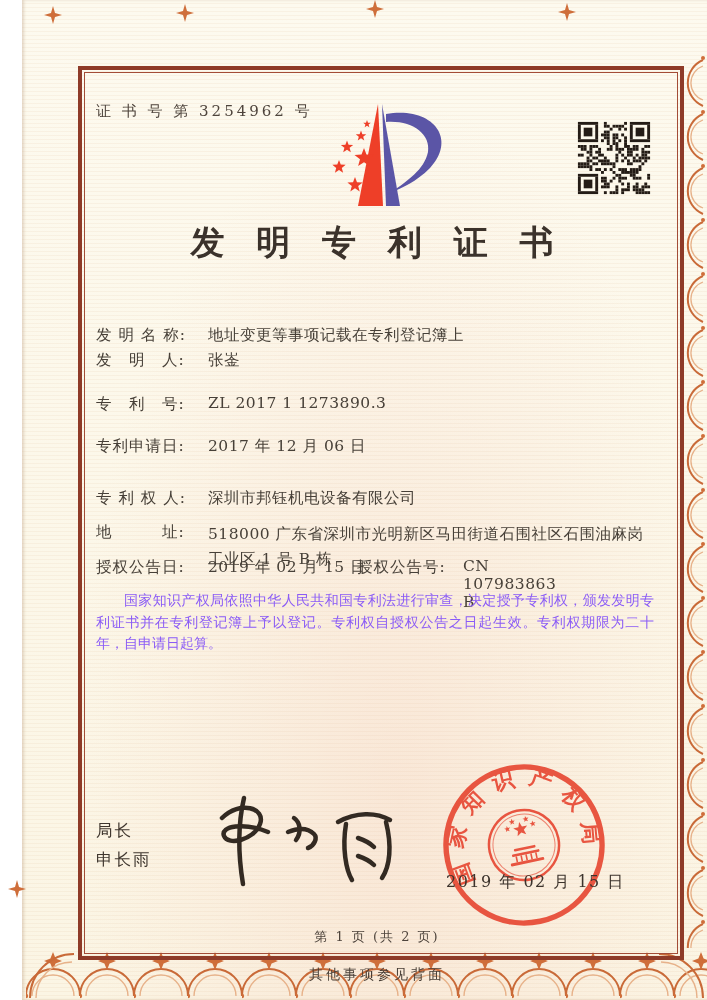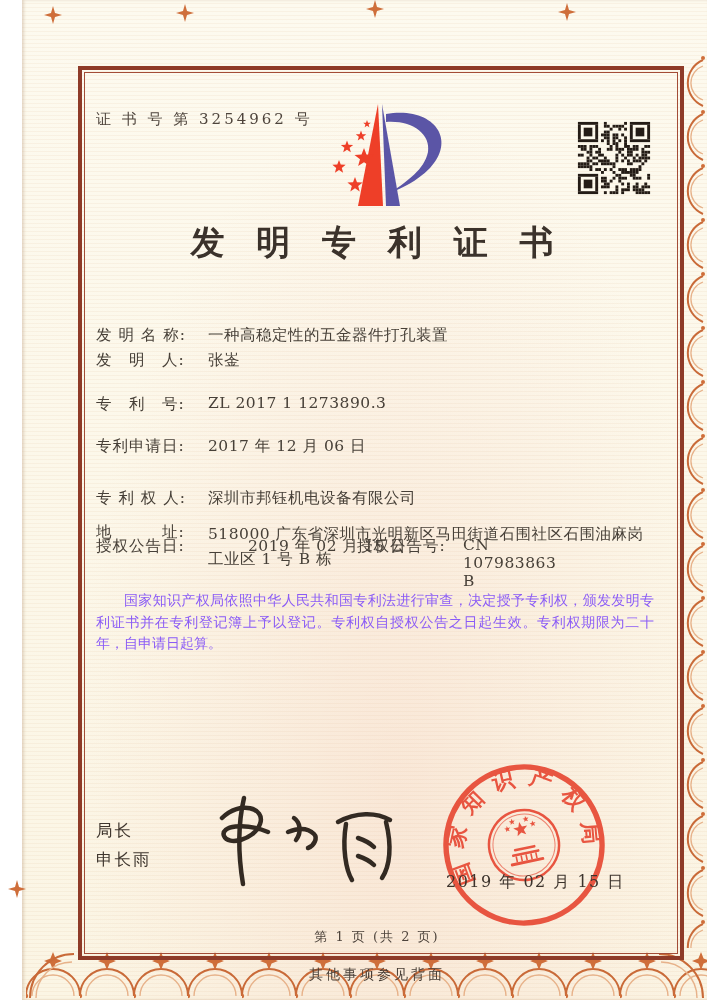--- a/index.html
+++ b/index.html
@@ -21,34 +21,34 @@
   .paper{position:absolute;left:22px;top:0;width:685px;height:1000px;
     background:
       radial-gradient(ellipse at 55% 80%, rgba(243,196,178,.30), transparent 62%),
       repeating-linear-gradient(0deg, rgba(211,166,124,.10) 0 1px, transparent 1px 4px),
       linear-gradient(#fdfaef,#fbf5e4);
     box-shadow:inset 2px 0 3px rgba(180,150,120,.35);}
   .frame{position:absolute;left:78px;top:66px;width:598px;height:886px;
          border:4px solid var(--frame-red);}
   .frame-inner{position:absolute;inset:2px;border:1px solid var(--frame-red2);}
   .abs{position:absolute;}
-  .cert-no{left:96px;top:110px;font-size:15px;letter-spacing:3px;color:#4e443c;}
+  .cert-no{left:96px;top:102px;font-size:15px;letter-spacing:3px;color:#4e443c;}
   .title{left:78px;top:220px;width:598px;text-align:center;font-size:34px;font-weight:700;
          letter-spacing:10px;color:var(--title-ink);}
   .row{left:96px;display:flex;align-items:flex-start;font-size:15.5px;color:#474038;}
   .row .lab{flex:0 0 112px;letter-spacing:1px;}
   .row .val{letter-spacing:.5px;}
   .row-name{top:302px;margin-top:23px;}
   .row-inventor{top:350px;}
   .row-patno{top:394px;}
   .row-appdate{top:436px;}
   .row-patentee{top:488px;}
   .row-address{top:522px;}
   .row-address .val{width:442px;line-height:25px;}
-  .row-grant{top:536px;gap:40px;}
+  .row-grant{top:557px;}
   .grant2{position:absolute;left:261px;top:0;display:flex;}
   .grant2 .lab{flex:0 0 106px;}
   .paras{left:96px;top:590px;width:558px;font-size:14px;line-height:21.5px;color:#8b5cf6;}
   .paras p{margin:0;text-indent:2em;text-align:justify;}
   .signer-title{left:96px;top:820px;font-size:16.5px;letter-spacing:2px;color:#3f362e;}
   .signer-name{left:96px;top:849px;font-size:16.5px;letter-spacing:2px;color:#3f362e;}
   .sig{left:210px;top:788px;}
   .seal{left:424px;top:745px;}
   .seal-date{left:446px;top:872px;font-size:16px;letter-spacing:1.5px;color:#3c332c;}
   .page-info{left:78px;top:928px;width:598px;text-align:center;font-size:13px;letter-spacing:2px;color:#4e443c;}
@@ -341,21 +341,21 @@
       <rect x="65" y="74" width="3" height="3" fill="#241c16"></rect>
       <rect x="68" y="74" width="3" height="3" fill="#241c16"></rect>
       <rect x="71" y="74" width="3" height="3" fill="#241c16"></rect>
       <rect x="74" y="74" width="3" height="3" fill="#241c16"></rect>
     </svg>
 
   <div class="abs title">发 明 专 利 证 书</div>
 
   <div class="abs row row-name">
     <span class="lab">发 明 名 称:</span>
-    <span class="val">一种高稳定性的五金器件打孔装置</span>
+    <span class="val">地址变更等事项记载在专利登记簿上</span>
   </div>
   <div class="abs row row-inventor">
     <span class="lab">发　明　人:</span>
     <span class="val">张崟</span>
   </div>
   <div class="abs row row-patno">
     <span class="lab">专　利　号:</span>
     <span class="val">ZL 2017 1 1273890.3</span>
   </div>
   <div class="abs row row-appdate">

